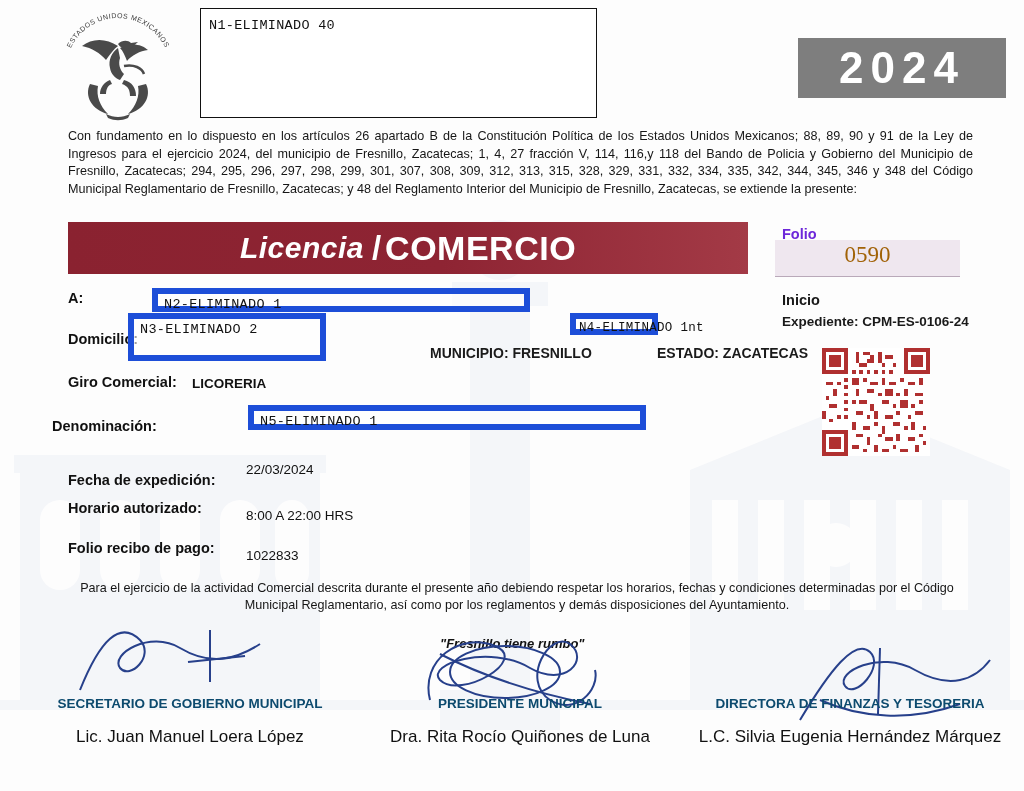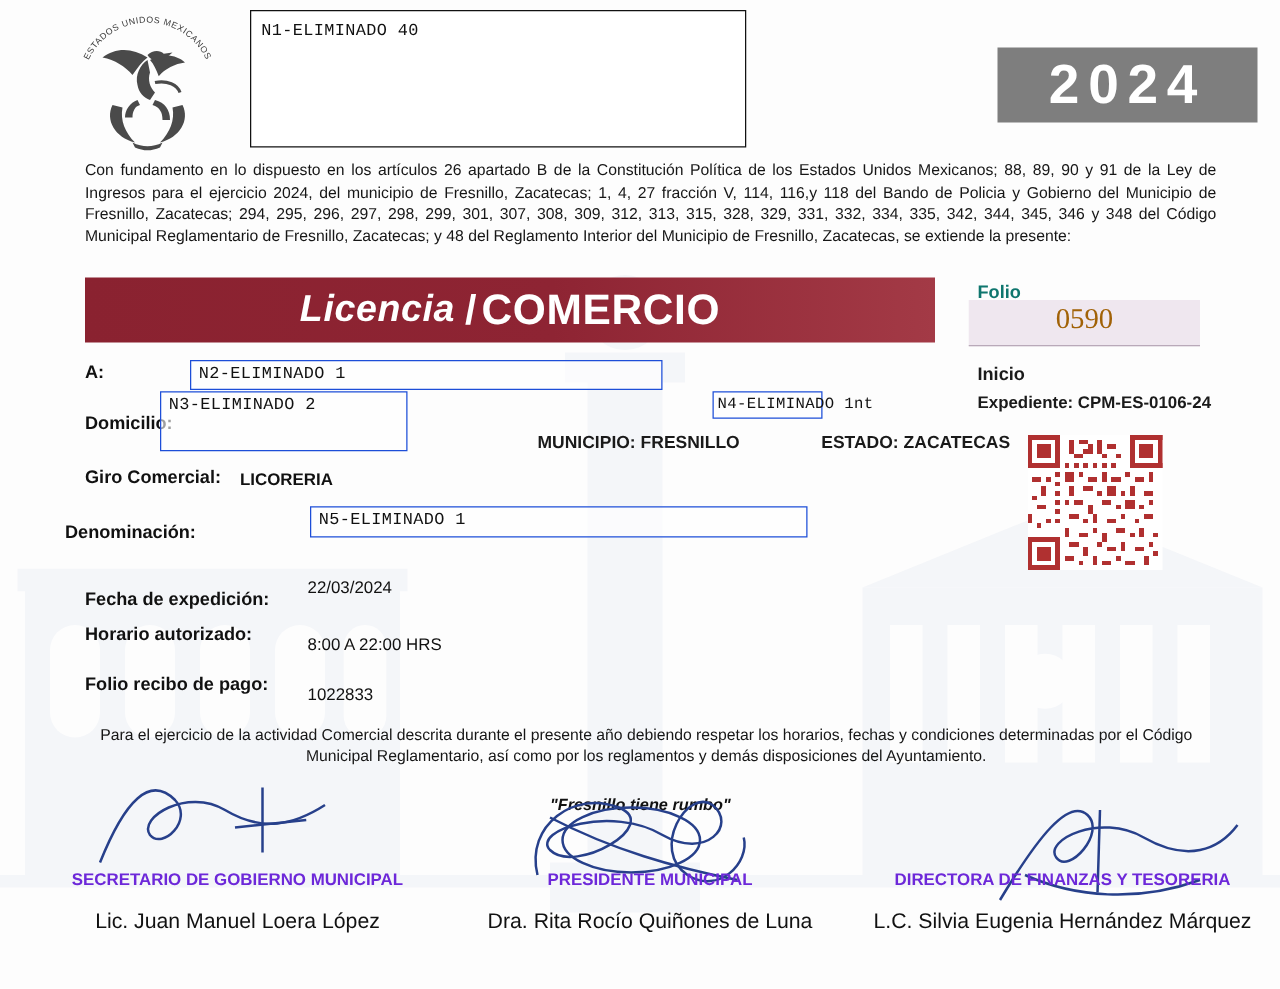--- a/index.html
+++ b/index.html
@@ -123,21 +123,21 @@
     letter-spacing: 0.5px;
   }
 
   
   .folio-label {
     position: absolute;
     left: 782px;
     top: 226px;
     font-size: 14.5px;
     font-weight: bold;
-    color: #0f766e;
+    color: #6d28d9;
   }
   .folio-box {
     position: absolute;
     left: 775px;
     top: 240px;
     width: 185px;
     height: 36px;
     background: #efe7ef;
     border-bottom: 1px solid #b9a9b9;
   }
@@ -159,21 +159,21 @@
     font-weight: bold;
     color: #111;
   }
   .val {
     position: absolute;
     font-size: 13.5px;
     color: #111;
   }
   .boxfield {
     position: absolute;
-    border: 1px solid #1d4ed8;
+    border: 6px solid #1d4ed8;
     background: rgba(255,255,255,0.6);
     box-sizing: border-box;
   }
   .boxfield .mono {
     padding: 3px 6px;
     display: block;
   }
 
   .inicio {
     position: absolute;
@@ -224,21 +224,21 @@
     line-height: 17px;
     text-align: center;
     color: #161616;
   }
 
   
   .sig-block { position: absolute; text-align: center; }
   .sig-title {
     font-size: 13.5px;
     font-weight: bold;
-    color: #6d28d9;
+    color: #0c4a6e;
     white-space: nowrap;
   }
   .sig-name {
     font-size: 17px;
     color: #111;
     margin-top: 16px;
     white-space: nowrap;
     text-align: center;
   }
   .motto {

